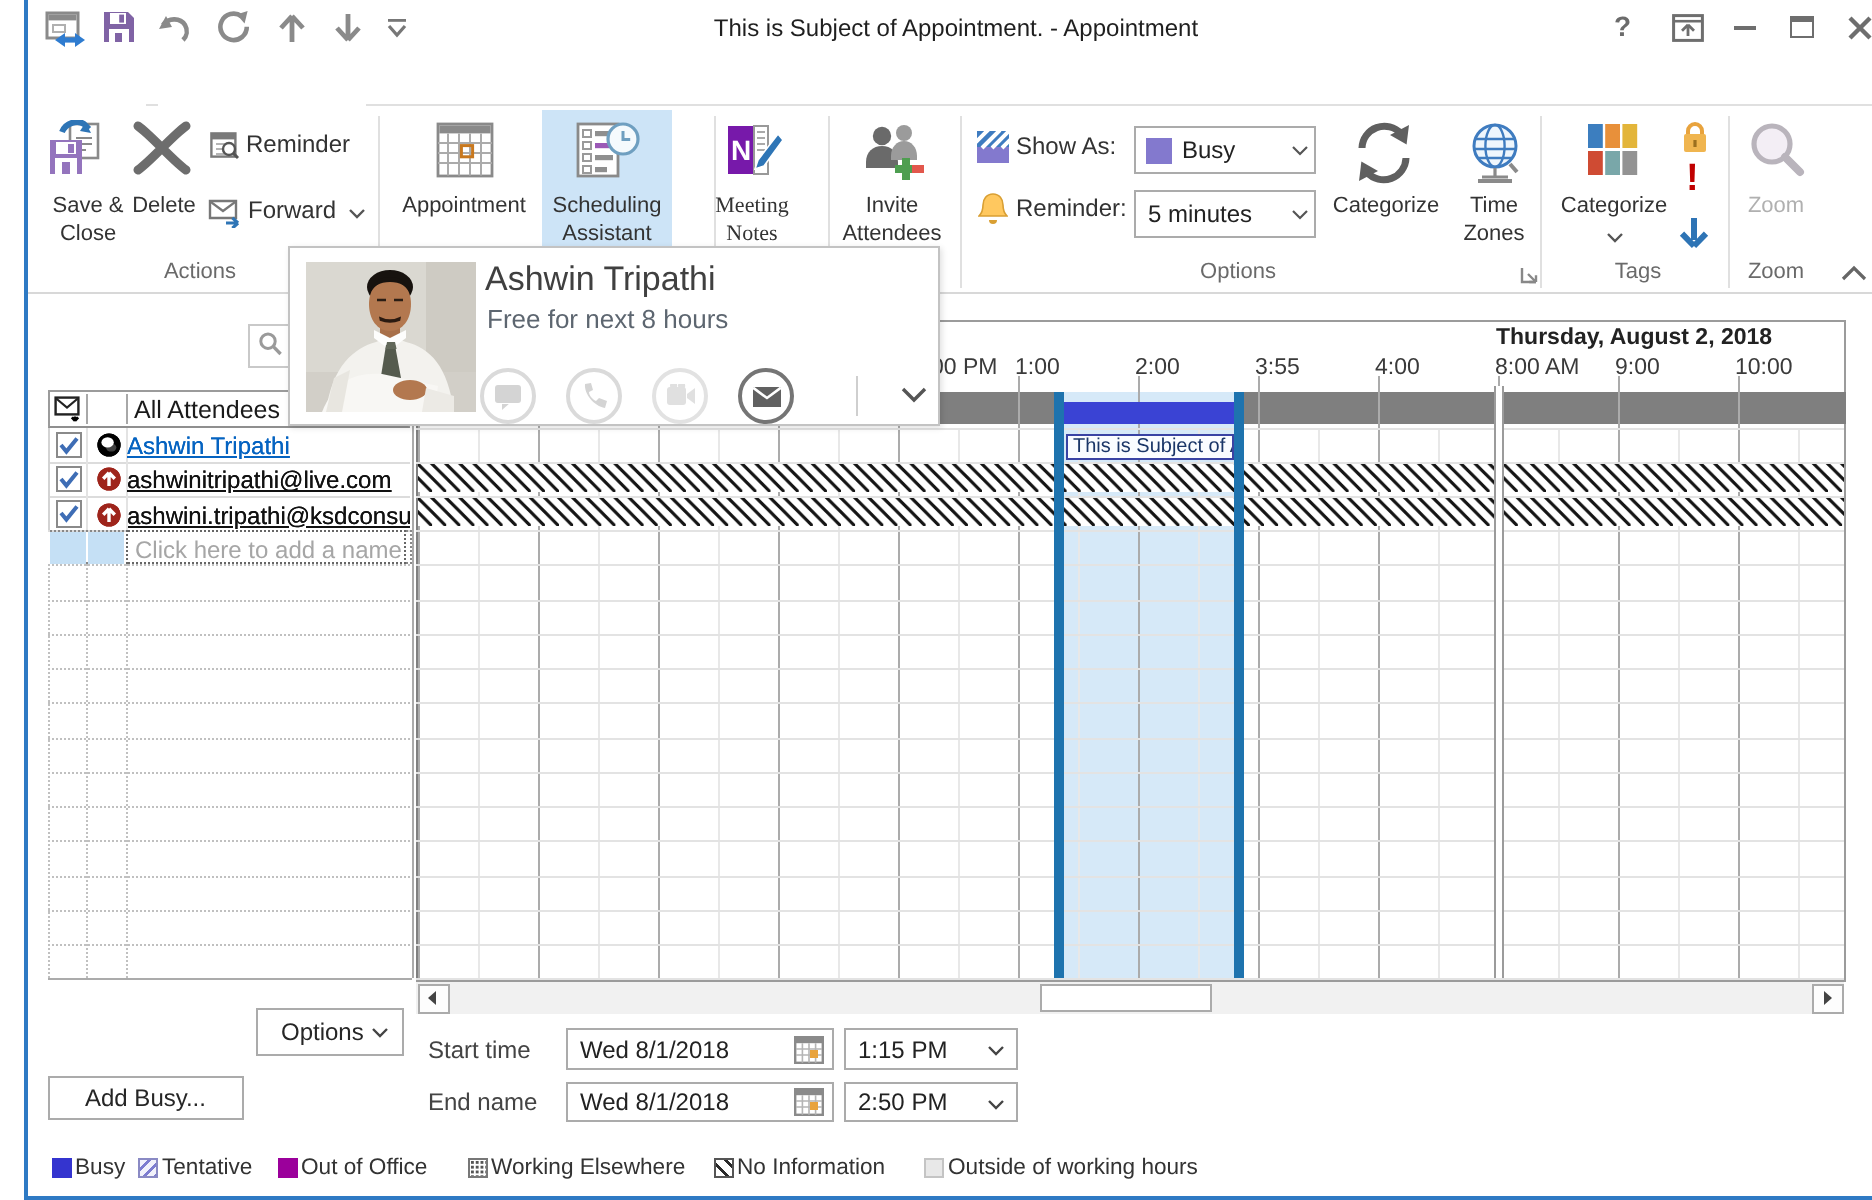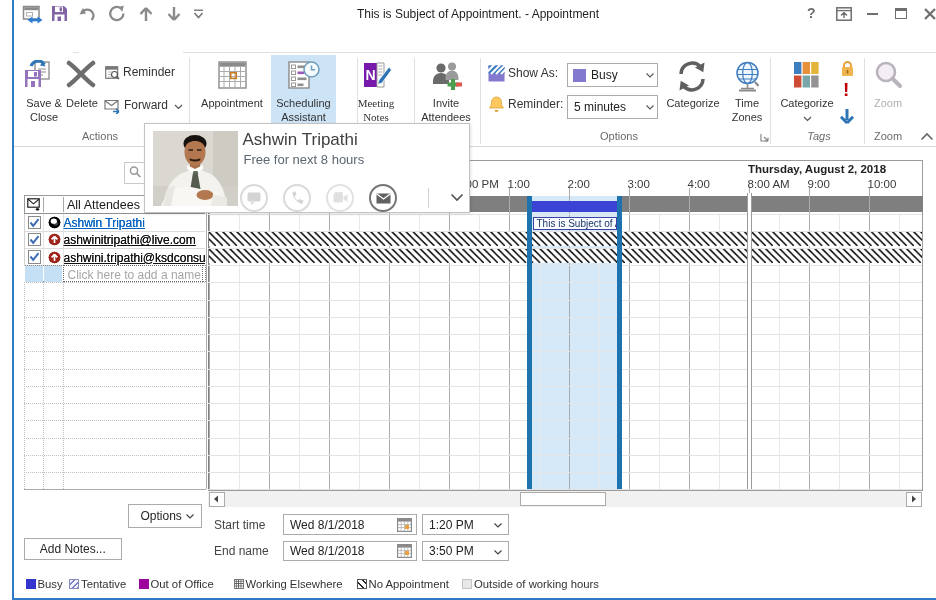--- a/index.html
+++ b/index.html
@@ -231,21 +231,21 @@
 
   <svg class="abs" style="left:828px;top:8px;" width="15" height="17" viewBox="0 0 15 17">
     <path d="M4 7 V5.5 a3.5 3.5 0 0 1 7 0 V7" fill="none" stroke="#e8a33d" stroke-width="2"></path>
     <rect x="2" y="7" width="11" height="9" rx="1" fill="#f0b54f"></rect>
     <rect x="6.7" y="10" width="1.6" height="3.5" fill="#9c6f1e"></rect>
   </svg>
   <div class="abs" style="left:831px;top:27px;font-size:19px;font-weight:bold;color:#c00000;">!</div>
   <svg class="abs" style="left:827px;top:56px;" width="16" height="17" viewBox="0 0 16 17">
     <path d="M8 1 v11 M8 15 L2 8.8 M8 15 l6-6.2" fill="none" stroke="#2e74b5" stroke-width="3"></path>
   </svg>
-  <div class="glabel abs" style="left:776px;top:78px;width:62px;font-style:italic;">Tags</div>
+  <div class="glabel abs" style="left:776px;top:78px;width:62px;">Tags</div>
   <div class="sep" style="left:852px;top:6px;"></div>
 
   <svg class="abs" style="left:862px;top:8px;" width="29" height="31" viewBox="0 0 29 31">
     <circle cx="12" cy="12" r="9" fill="#f3eef5" stroke="#b9b4bc" stroke-width="2.6"></circle>
     <path d="M18.5 18.5 L26 26" stroke="#b9b4bc" stroke-width="4" stroke-linecap="round"></path>
   </svg>
   <div class="biglabel" style="left:850px;top:45px;width:52px;color:#b0b0b0;">Zoom</div>
   <div class="glabel abs" style="left:850px;top:78px;width:52px;">Zoom</div>
   <svg class="abs" style="left:908px;top:80px;" width="14" height="9" viewBox="0 0 14 9">
         <path d="M1.5 7.5 L7 2 L12.5 7.5" fill="none" stroke="#666" stroke-width="1.6"></path>
@@ -411,21 +411,21 @@
 <div class="abs" style="left:201px;top:163px;font-size:11.5px;font-weight:bold;color:#222;">Wednesday, August 1, 2018</div>
 <div class="abs" style="left:736px;top:163px;font-size:11.5px;font-weight:bold;color:#222;">Thursday, August 2, 2018</div>
 
 <div class="hourlabel" style="left:195.5px;">8:00 AM</div>
 <div class="hourlabel" style="left:255.5px;">9:00</div>
 <div class="hourlabel" style="left:315.5px;">10:00</div>
 <div class="hourlabel" style="left:375.5px;">11:00</div>
 <div class="hourlabel" style="left:437.5px;">12:00 PM</div>
 <div class="hourlabel" style="left:495.5px;">1:00</div>
 <div class="hourlabel" style="left:555.5px;">2:00</div>
-<div class="hourlabel" style="left:615.5px;">3:00</div>
+<div class="hourlabel" style="left:615.5px;">3:55</div>
 <div class="hourlabel" style="left:675.5px;">4:00</div>
 <div class="hourlabel" style="left:735.5px;">8:00 AM</div>
 <div class="hourlabel" style="left:795.5px;">9:00</div>
 <div class="hourlabel" style="left:855.5px;">10:00</div>
 <div class="tick" style="left:197px;"></div>
 <div class="tick" style="left:257px;"></div>
 <div class="tick" style="left:317px;"></div>
 <div class="tick" style="left:377px;"></div>
 <div class="tick" style="left:437px;"></div>
 <div class="tick" style="left:497px;"></div>
@@ -532,21 +532,21 @@
       <path d="M1 0.5 L5 4 L1 7.5 z" fill="#444"></path>
     </svg>
 <div class="abs" style="left:508px;top:491.5px;width:86px;height:14.5px;background:#fff;border:1px solid #ababab;"></div>
 
 <div class="abs" style="left:115.5px;top:504px;width:74px;height:23.5px;border:1px solid #ababab;background:#fff;">
   <div class="abs" style="left:12px;top:3.5px;font-size:12px;color:#262626;">Options</div>
   <svg class="abs" style="left:57px;top:9px;" width="8" height="5" viewBox="0 0 8 5">
         <path d="M0.5 0.5 L4 4 L7.5 0.5" fill="none" stroke="#444" stroke-width="1.2"></path>
       </svg>
 </div>
-<div class="abs" style="left:11.5px;top:537.5px;width:98.5px;height:22px;border:1px solid #ababab;background:#fff;font-size:12px;color:#262626;text-align:center;line-height:21px;">Add Notes...</div>
+<div class="abs" style="left:11.5px;top:537.5px;width:98.5px;height:22px;border:1px solid #ababab;background:#fff;font-size:12px;color:#262626;text-align:center;line-height:21px;">Add Busy...</div>
 <div class="abs" style="left:202px;top:517.5px;font-size:12px;color:#444;">Start time</div>
 <div class="abs" style="left:202px;top:544px;font-size:12px;color:#444;">End name</div>
 <div class="abs" style="left:271px;top:514px;width:134px;height:20.5px;border:1px solid #ababab;background:#fff;">
   <div class="abs" style="left:6px;top:2.5px;font-size:12px;color:#222;">Wed 8/1/2018</div>
   <svg class="abs" style="left:113px;top:2.5px;" width="15" height="14" viewBox="0 0 15 14">
         <rect x="0.6" y="0.6" width="13.8" height="12.8" fill="#fff" stroke="#8a8a8a" stroke-width="1.2"></rect>
         <rect x="0.6" y="0.6" width="13.8" height="3" fill="#8a8a8a"></rect>
         <path d="M1 6.5 h13 M1 9.5 h13 M4.2 3.6 v9.8 M7.5 3.6 v9.8 M10.8 3.6 v9.8" stroke="#b5b5b5" stroke-width="0.8"></path>
         <rect x="8" y="7" width="4" height="4" fill="#e8a33d"></rect>
       </svg>
@@ -554,42 +554,42 @@
 <div class="abs" style="left:271px;top:540.5px;width:134px;height:20.5px;border:1px solid #ababab;background:#fff;">
   <div class="abs" style="left:6px;top:2.5px;font-size:12px;color:#222;">Wed 8/1/2018</div>
   <svg class="abs" style="left:113px;top:2.5px;" width="15" height="14" viewBox="0 0 15 14">
         <rect x="0.6" y="0.6" width="13.8" height="12.8" fill="#fff" stroke="#8a8a8a" stroke-width="1.2"></rect>
         <rect x="0.6" y="0.6" width="13.8" height="3" fill="#8a8a8a"></rect>
         <path d="M1 6.5 h13 M1 9.5 h13 M4.2 3.6 v9.8 M7.5 3.6 v9.8 M10.8 3.6 v9.8" stroke="#b5b5b5" stroke-width="0.8"></path>
         <rect x="8" y="7" width="4" height="4" fill="#e8a33d"></rect>
       </svg>
 </div>
 <div class="abs" style="left:410px;top:514px;width:87px;height:20.5px;border:1px solid #ababab;background:#fff;">
-  <div class="abs" style="left:6px;top:2.5px;font-size:12px;color:#222;">1:20 PM</div>
+  <div class="abs" style="left:6px;top:2.5px;font-size:12px;color:#222;">1:15 PM</div>
   <svg class="abs" style="left:71px;top:8px;" width="8" height="5" viewBox="0 0 8 5">
         <path d="M0.5 0.5 L4 4 L7.5 0.5" fill="none" stroke="#444" stroke-width="1.2"></path>
       </svg>
 </div>
 <div class="abs" style="left:410px;top:540.5px;width:87px;height:20.5px;border:1px solid #ababab;background:#fff;">
-  <div class="abs" style="left:6px;top:2.5px;font-size:12px;color:#222;">3:50 PM</div>
+  <div class="abs" style="left:6px;top:2.5px;font-size:12px;color:#222;">2:50 PM</div>
   <svg class="abs" style="left:71px;top:8px;" width="8" height="5" viewBox="0 0 8 5">
         <path d="M0.5 0.5 L4 4 L7.5 0.5" fill="none" stroke="#444" stroke-width="1.2"></path>
       </svg>
 </div>
 
 <div class="legsq" style="left:13.5px;background:#3434cf;"></div>
 <div class="legtx" style="left:25.5px;">Busy</div>
 <div class="legsq" style="left:57px;border:1px solid #8a8ac4;background:repeating-linear-gradient(135deg,#f2f2fb 0,#f2f2fb 2.6px,#7d7dd0 2.6px,#7d7dd0 4px);"></div>
 <div class="legtx" style="left:69px;">Tentative</div>
 <div class="legsq" style="left:127px;background:#9b009b;"></div>
 <div class="legtx" style="left:138.5px;">Out of Office</div>
 <div class="legsq" style="left:222px;border:1px solid #777;background-image:radial-gradient(#555 0.8px, transparent 0.95px);background-size:2.4px 2.4px;"></div>
 <div class="legtx" style="left:233.5px;">Working Elsewhere</div>
 <div class="legsq" style="left:345px;border:1px solid #555;background:repeating-linear-gradient(45deg,#fff 0,#fff 3.4px,#2a2a2a 3.4px,#2a2a2a 4.9px);"></div>
-<div class="legtx" style="left:356.5px;">No Appointment</div>
+<div class="legtx" style="left:356.5px;">No Information</div>
 <div class="legsq" style="left:450px;background:#e8e8e8;border:1px solid #c4c4c4;"></div>
 <div class="legtx" style="left:462px;">Outside of working hours</div>
 
 <div class="abs" style="left:131.5px;top:122.5px;width:326px;height:90.5px;background:#fff;border:1px solid #c3c3c3;box-shadow:1px 1px 3px rgba(0,0,0,0.12);">
   <svg class="abs" style="left:8px;top:7.5px;" width="85" height="75" viewBox="0 0 85 75">
     <rect width="85" height="75" fill="#dad8d1"></rect>
     <rect x="60" width="25" height="75" fill="#cecbc3"></rect>
     <rect y="55" width="85" height="20" fill="#d2cfc8"></rect>
     <path d="M10 75 C13 52 24 43 35 40 L42 37 L50 40 C62 43 71 52 74 75 z" fill="#f3f2ee"></path>
     <path d="M37 30 h10 v10 h-10 z" fill="#a86f48"></path>

